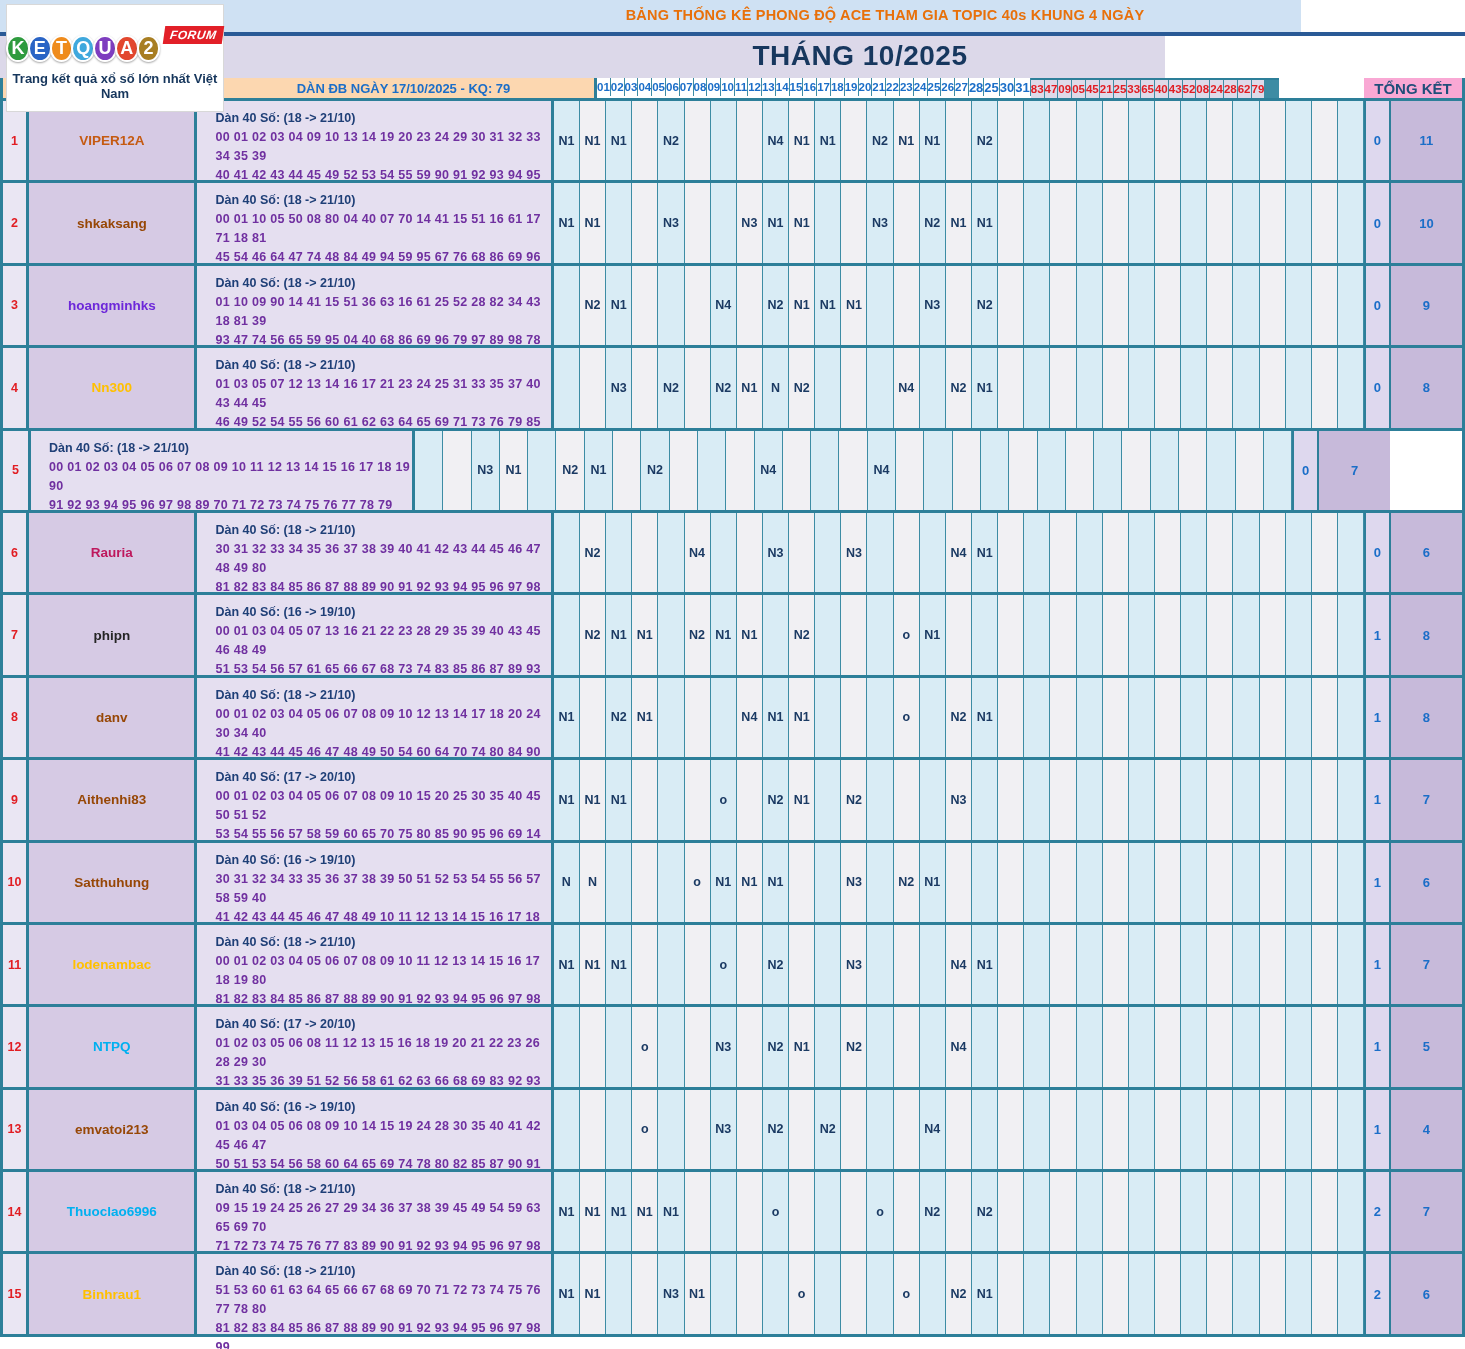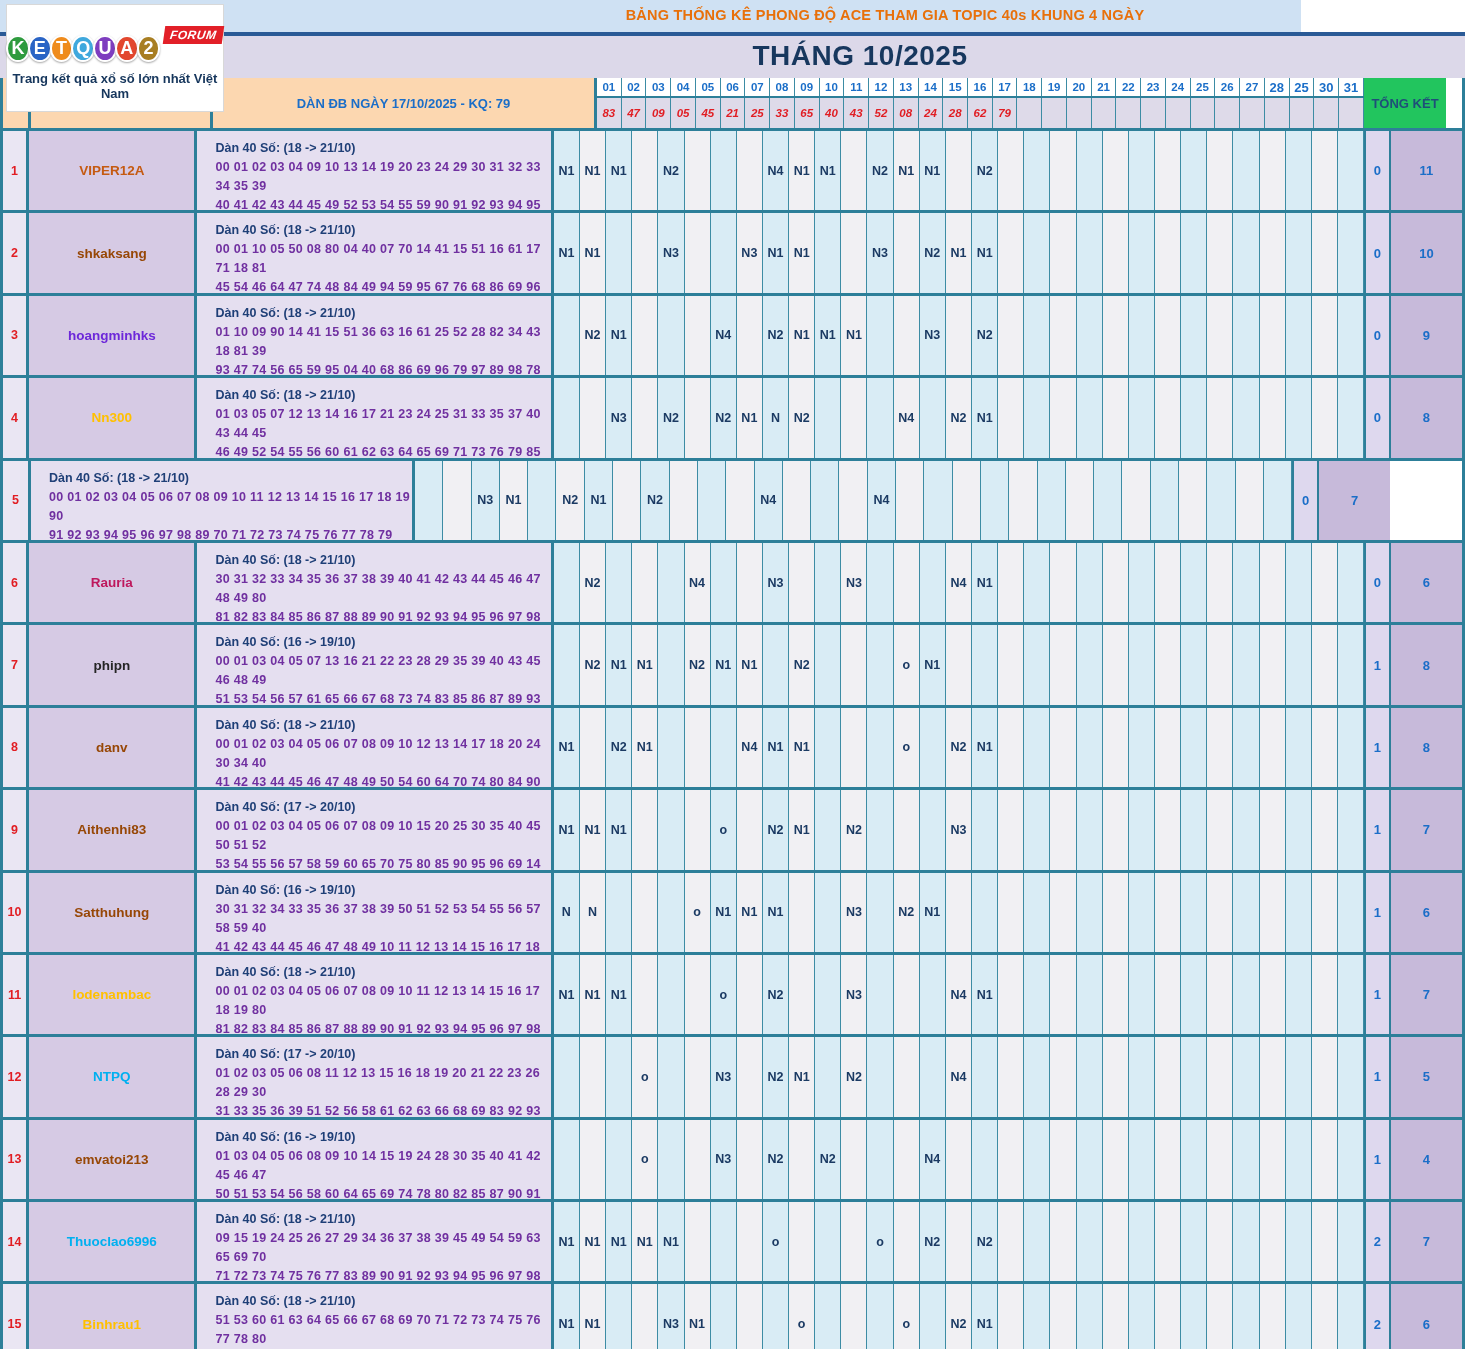--- a/index.html
+++ b/index.html
@@ -4,21 +4,21 @@
 <style>
   * { margin:0; padding:0; box-sizing:border-box; }
   body { background:#ffffff; font-family:"Liberation Sans", sans-serif; }
   #page { position:relative; width:1465px; height:1349px; background:#ffffff; overflow:hidden; }
 
   
   .band-top { position:absolute; left:0; top:0; width:1301px; height:32px; background:#cfe1f3; }
   .band-top .topic { position:absolute; left:560px; top:7px; width:650px; text-align:center;
       color:#e8700a; font-size:14.5px; font-weight:bold; letter-spacing:.2px; }
   .band-divider { position:absolute; left:0; top:32px; width:1465px; height:4px; background:#2a5a96; }
-  .band-month { position:absolute; left:0; top:36px; width:1465px; height:42px; background:#dcd8e9; }
+  .band-month { position:absolute; left:0; top:36px; width:1165px; height:42px; background:#dcd8e9; }
   .band-month .month { position:absolute; left:560px; top:4px; width:600px; text-align:center;
       color:#17375e; font-size:28px; font-weight:bold; letter-spacing:.5px; }
 
   
   .logo-box { position:absolute; left:6px; top:4px; width:218px; height:108px; background:#ffffff;
       border:1px solid #d8d8d8; z-index:30; }
   .logo-row { display:flex; justify-content:center; align-items:center; padding-top:14px; height:72px; }
   .logo-letter { width:27px; height:27px; border-radius:50%; color:#fff; font-weight:bold;
       font-size:18px; display:flex; align-items:center; justify-content:center; margin:0 -1px;
       border:2px solid #fff; box-shadow:0 1px 2px rgba(0,0,0,.35); }
@@ -31,29 +31,29 @@
   .hrow { display:flex; }
   .cell { box-sizing:border-box; }
 
   .col-tt { width:28px; }
   .col-member { width:182px; }
   .col-dan { width:384px; }
   .col-days { width:767px; display:flex; }
 
   .hdr-peach { background:#fcd7b0; color:#1b6ec8; font-weight:bold; font-size:13px;
       display:flex; align-items:center; justify-content:center; border-right:3px solid #2d7f99; }
-  .hdr-days { flex-direction:column; }
+  .hdr-days { flex-direction:row; }
   .day-cells { display:flex; height:18px; }
-  .res-cells { display:flex; height:32px; border-top:2px solid #2d7f99;font-style:italic; }
+  .res-cells { display:flex; height:20px; border-top:2px solid #2d7f99; }
   .day-cell { flex:1 1 0; background:#ffffff; color:#1b6ec8; font-weight:bold; font-size:11.5px;
       display:flex; align-items:center; justify-content:center; border-right:1px solid #3d8ca4; }
   .day-cell.big { font-size:13px; }
   .res-cell { flex:1 1 0; background:#dedae9; color:#e11d23; font-weight:bold; font-size:11.5px;
       display:flex; align-items:center; justify-content:center; border-right:1px solid #3d8ca4; }
-  .tk-hdr { width:82px; background:#22c55e; color:#1f4e79; font-weight:bold; font-size:13px;
+  .tk-hdr { width:98px; background:#f9a8d4; color:#1f4e79; font-weight:bold; font-size:15px;
       display:flex; align-items:center; justify-content:center; }
 
   .brow { display:flex; height:82.4px; border-top:3px solid #2d7f99; }
   .b-tt { width:28px; background:#eae6f3; color:#e11d23; font-weight:bold; font-size:12.5px;
       display:flex; align-items:center; justify-content:center; border-right:3px solid #2d7f99; }
   .b-member { width:182px; background:#d6cae4; font-weight:bold; font-size:13.5px;
       display:flex; align-items:center; justify-content:center; border-right:3px solid #2d7f99; text-align:center; }
   .b-dan { width:384px; background:#e5dff0; border-right:3px solid #2d7f99; padding:10px 0 0 18px; }
   .dan-label { color:#1f3f77; font-weight:bold; font-size:12.5px; margin-bottom:3px; }
   .dan-nums { color:#7030a0; font-weight:bold; font-size:12.5px; line-height:19px; letter-spacing:.3px; }

